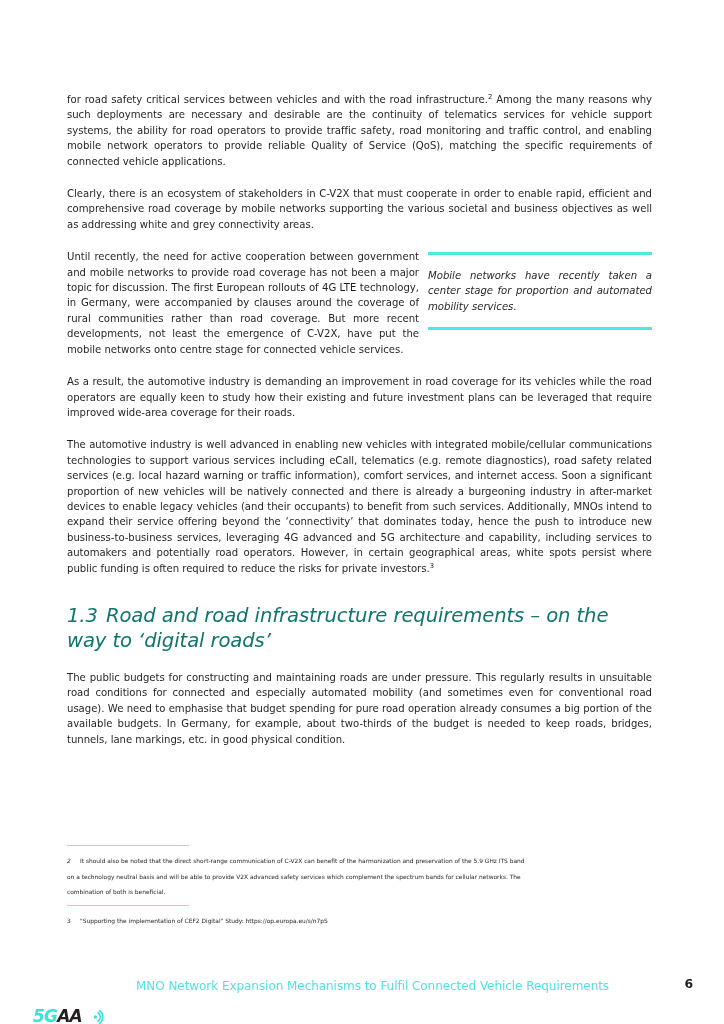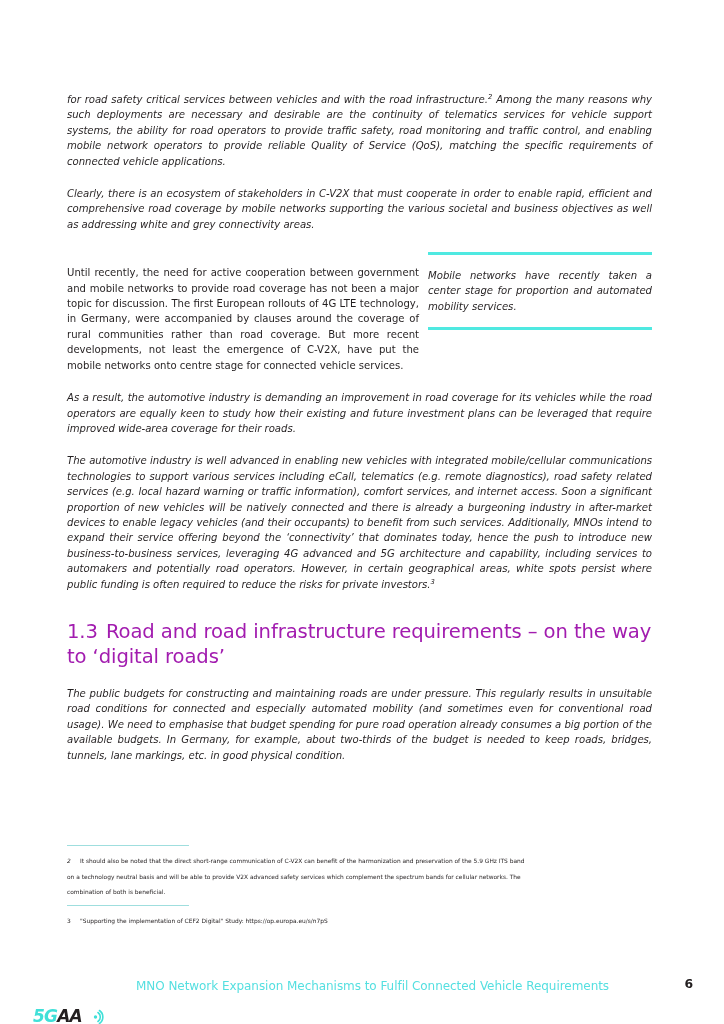--- a/index.html
+++ b/index.html
@@ -29,41 +29,39 @@
     width: 585px;
   }
 
   p.body {
     margin: 0 0 17px 0;
     font-size: 10.1px;
     line-height: 15.4px;
     text-align: justify;
     color: #231f20;
     letter-spacing: -0.02px;
-    font-style: italic;
   }
   p.body:last-child { margin-bottom: 8px; }
 
   sup {
     font-size: 6.8px;
     vertical-align: super;
     line-height: 0;
   }
 
   
   .split {
     display: flex;
     align-items: flex-start;
     gap: 0;
     margin: 0 0 17px 0;
   }
   .split-left {
     width: 352px;
     flex: 0 0 352px;
-    margin-top: 16px;
   }
   .split-left p {
     margin: 0;
     font-size: 10.1px;
     line-height: 15.4px;
     text-align: justify;
     color: #231f20;
   }
   .split-right {
     flex: 0 0 224px;
@@ -80,26 +78,27 @@
     font-size: 10.1px;
     line-height: 15.4px;
     text-align: justify;
     color: #231f20;
     margin: 0;
     padding: 13px 0 13px 0;
   }
 
   
   h2.section-heading {
-    color: #a21caf;
+    color: #0f766e;
     font-size: 19.6px;
     line-height: 25px;
     font-weight: 400;
     margin: 27px 0 17px 0;
     letter-spacing: -0.1px;
+    font-style: italic;
   }
   h2.section-heading .num {
     margin-right: 8px;
   }
 
   
   .footnotes {
     position: absolute;
     left: 67px;
     top: 845px;

